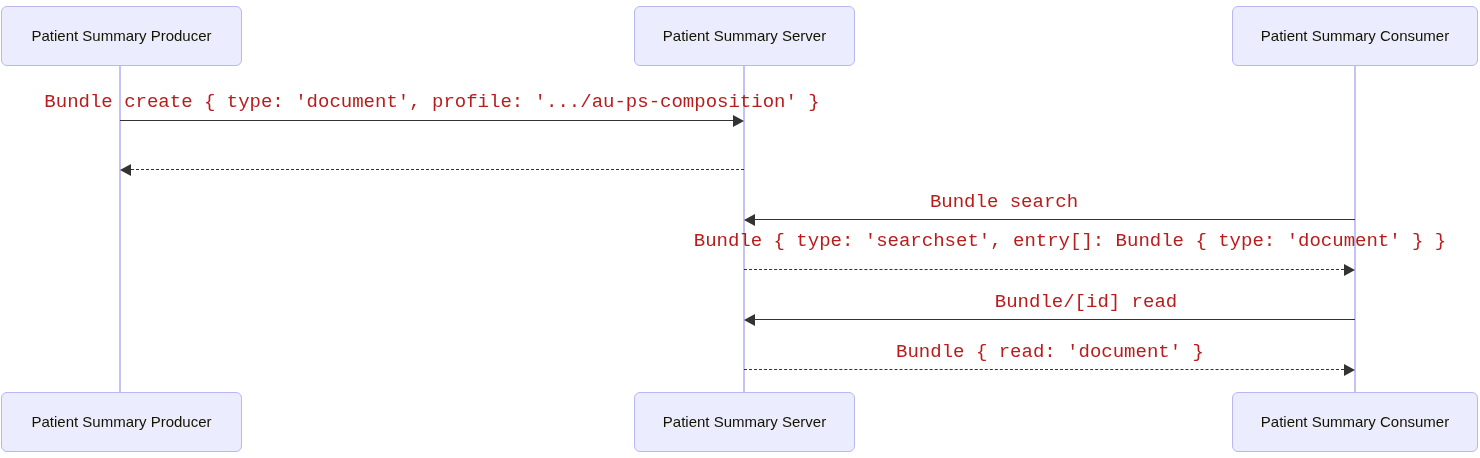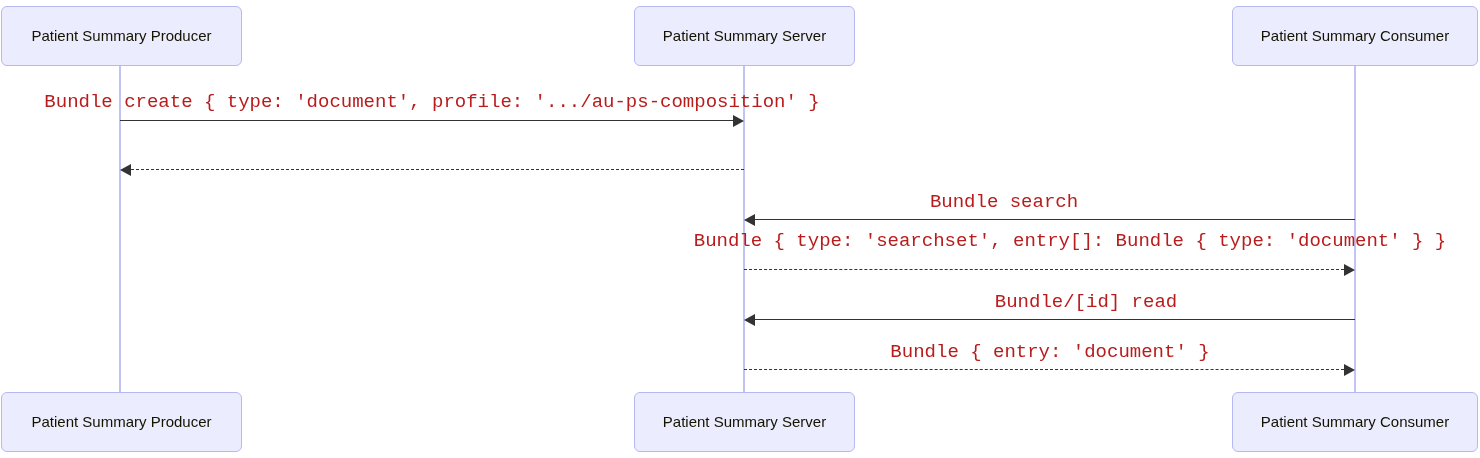--- a/index.html
+++ b/index.html
@@ -106,14 +106,14 @@
     <div class="arrow-head left" style="top: 214px; left: 744px;"></div>
     <div class="msg-label" style="left: 1004px; top: 191px;">Bundle search</div>
     <div class="msg-line dashed" style="top: 269px; left: 744px; width: 600px;"></div>
     <div class="arrow-head right" style="top: 264px; left: 1344px;"></div>
     <div class="msg-label" style="left: 1050px; top: 230px; margin-left: 20px;">Bundle { type: 'searchset', entry[]: Bundle { type: 'document' } }</div>
     <div class="msg-line" style="top: 319px; left: 755px; width: 600px;"></div>
     <div class="arrow-head left" style="top: 314px; left: 744px;"></div>
     <div class="msg-label" style="left: 1086px; top: 291px;">Bundle/[id] read</div>
     <div class="msg-line dashed" style="top: 369px; left: 744px; width: 600px;"></div>
     <div class="arrow-head right" style="top: 364px; left: 1344px;"></div>
-    <div class="msg-label" style="left: 1050px; top: 341px;">Bundle { entry: 'document' }</div>
+    <div class="msg-label" style="left: 1050px; top: 341px;">Bundle { read: 'document' }</div>
   </div>
 
 </body></html>

